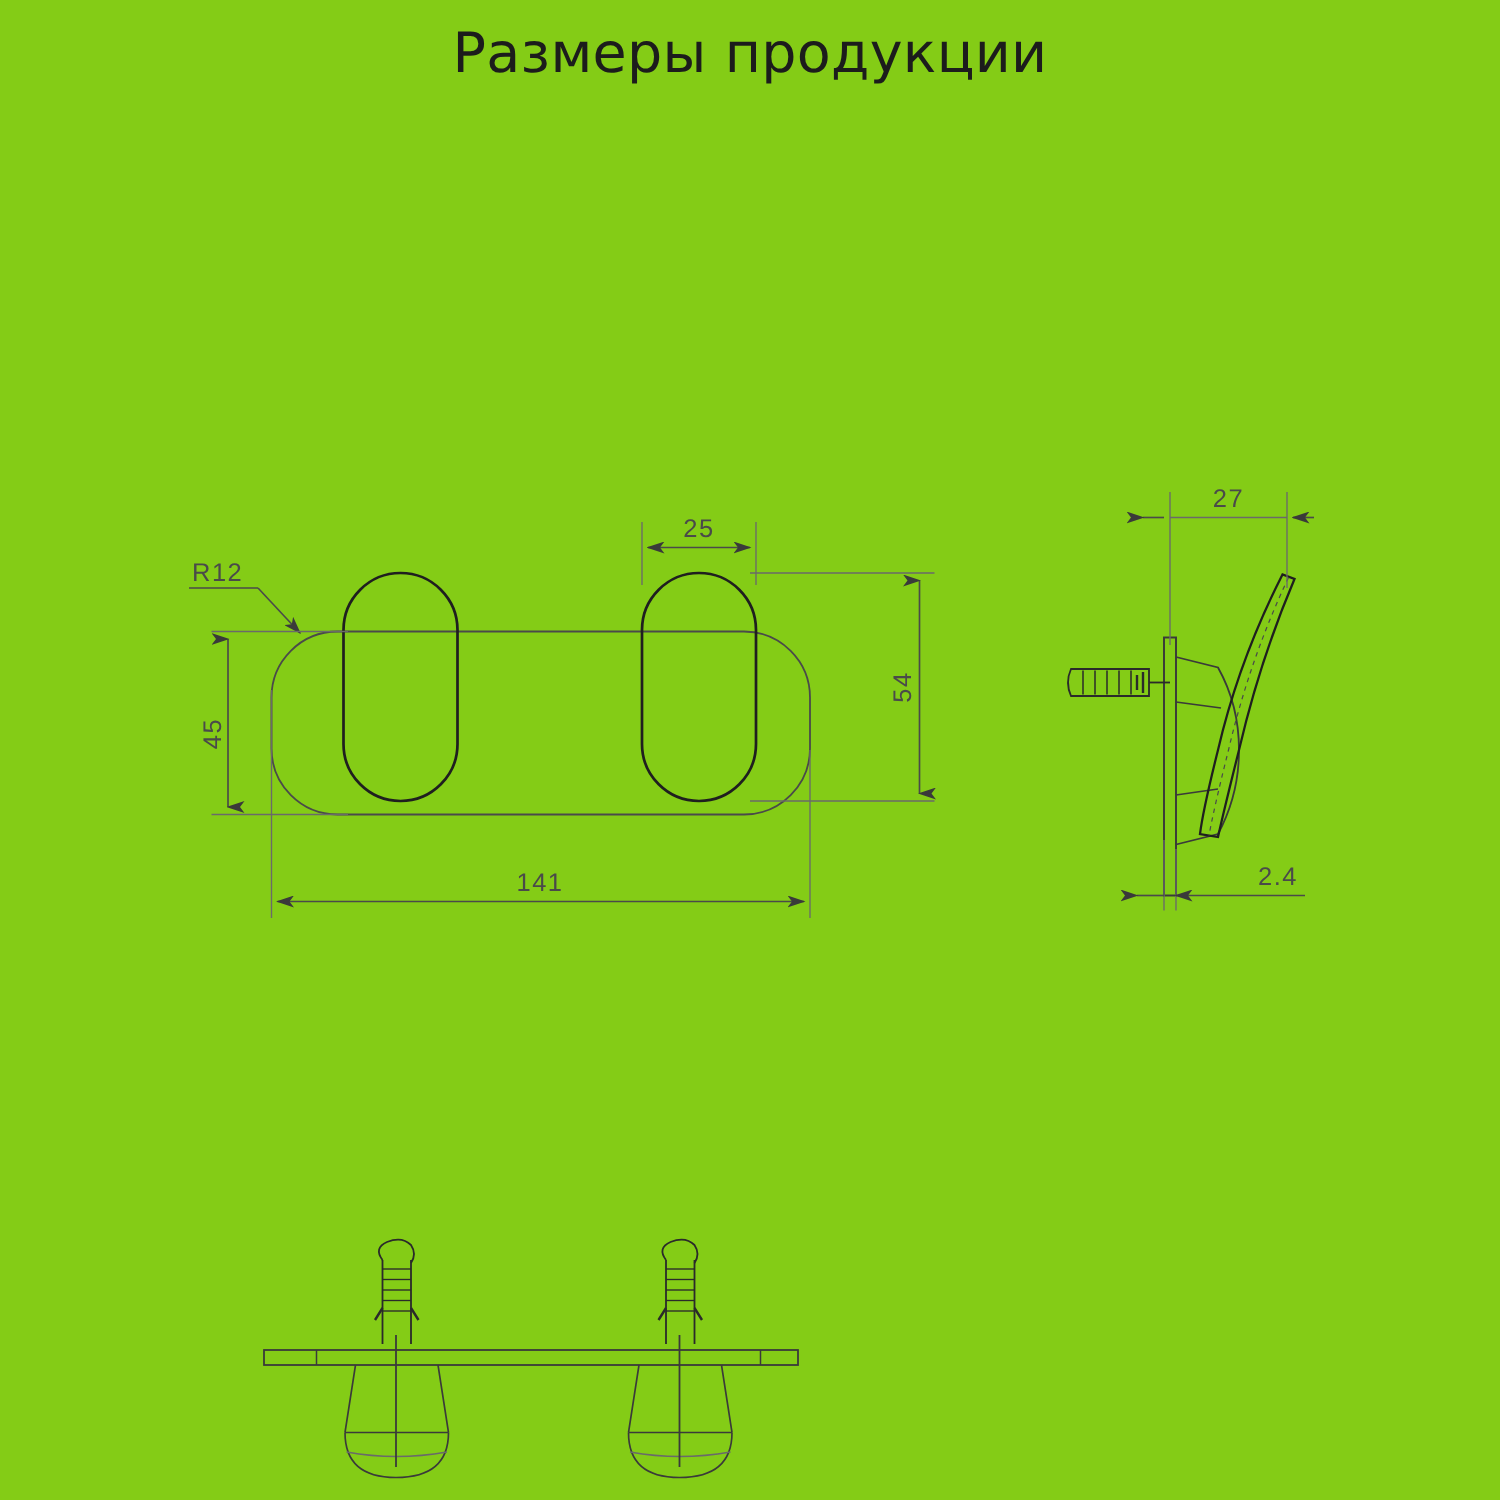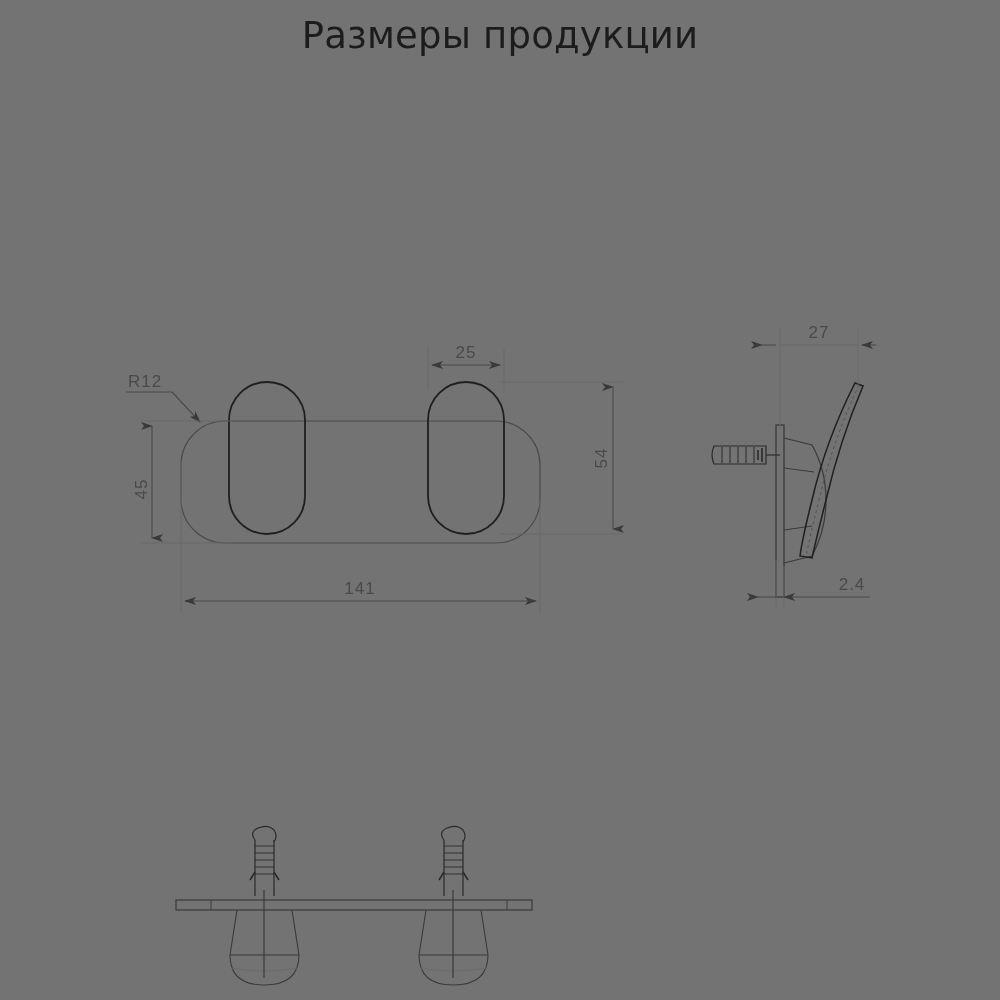--- a/index.html
+++ b/index.html
@@ -11,21 +11,21 @@
     width: 1000px;
     height: 1000px;
     font-family: "Liberation Sans", sans-serif;
     overflow: hidden;
     position: relative;
   }
   #page {
     position: relative;
     width: 1000px;
     height: 1000px;
-    background: #737373;
+    background: #84cc16;
   }
   #title {
     position: absolute;
     top: 14px;
     left: 0;
     width: 1000px;
     text-align: center;
     font-family: "DejaVu Sans", "Liberation Sans", sans-serif;
     font-size: 37px;
     font-weight: 400;

